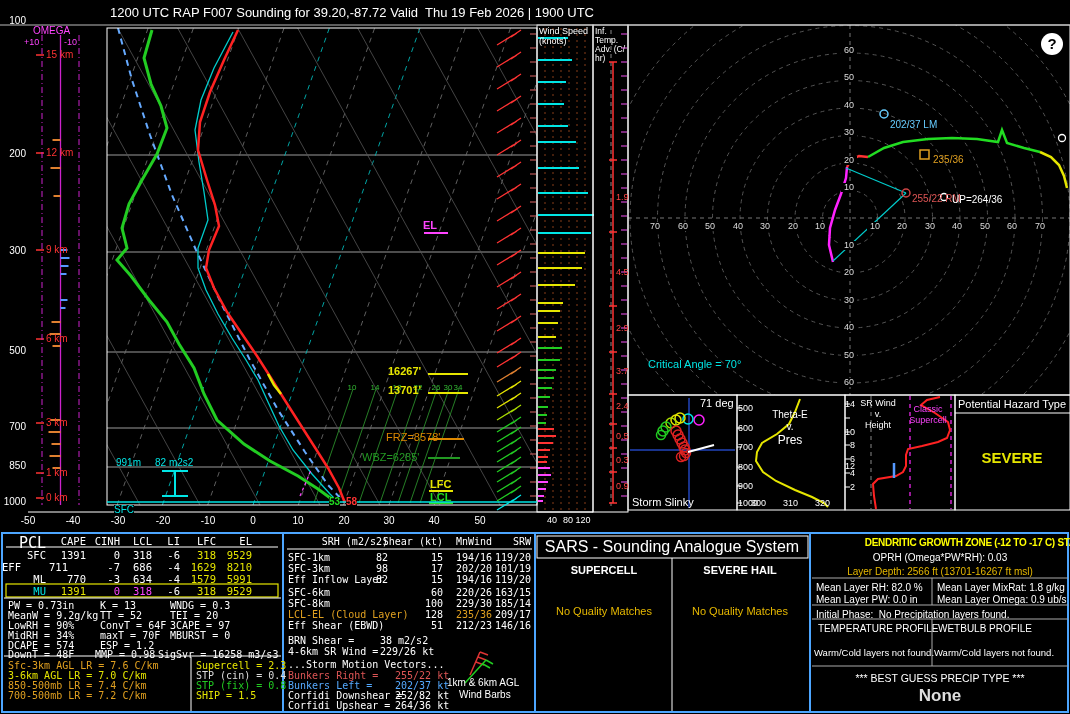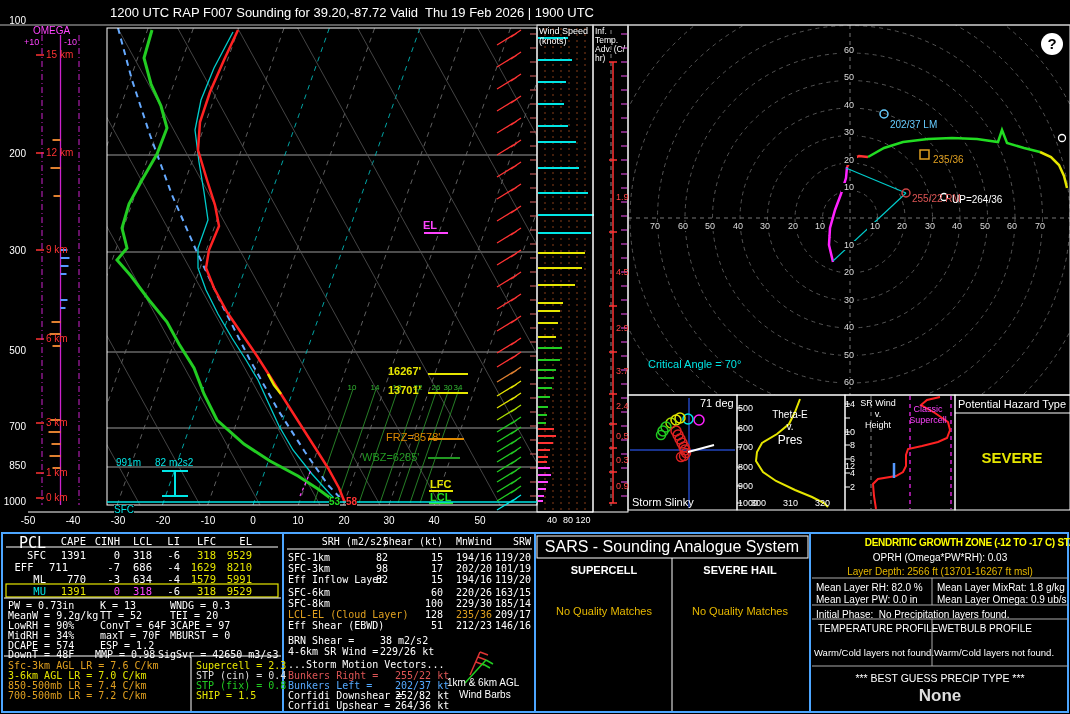--- a/index.html
+++ b/index.html
@@ -491,21 +491,21 @@
       <div class="t mono" style="left: 136px; top: 536px; font-size: 10.5px; color: rgb(255, 255, 255); width: 44px; text-align: right;">LI</div>
       <div class="t mono" style="left: 172px; top: 536px; font-size: 10.5px; color: rgb(255, 255, 255); width: 44px; text-align: right;">LFC</div>
       <div class="t mono" style="left: 208px; top: 536px; font-size: 10.5px; color: rgb(255, 255, 255); width: 44px; text-align: right;">EL</div>
       <div class="t mono" style="left: 2px; top: 550px; font-size: 10.5px; color: rgb(255, 255, 255); width: 44px; text-align: right;">SFC</div>
       <div class="t mono" style="left: 42px; top: 550px; font-size: 10.5px; color: rgb(255, 255, 255); width: 44px; text-align: right;">1391</div>
       <div class="t mono" style="left: 76px; top: 550px; font-size: 10.5px; color: rgb(255, 255, 255); width: 44px; text-align: right;">0</div>
       <div class="t mono" style="left: 108px; top: 550px; font-size: 10.5px; color: rgb(255, 255, 255); width: 44px; text-align: right;">318</div>
       <div class="t mono" style="left: 136px; top: 550px; font-size: 10.5px; color: rgb(255, 255, 255); width: 44px; text-align: right;">-6</div>
       <div class="t mono" style="left: 172px; top: 550px; font-size: 10.5px; color: rgb(230, 230, 0); width: 44px; text-align: right;">318</div>
       <div class="t mono" style="left: 208px; top: 550px; font-size: 10.5px; color: rgb(230, 230, 0); width: 44px; text-align: right;">9529</div>
-      <div class="t mono" style="left: 2px; top: 562px; font-size: 10.5px; color: rgb(255, 255, 255); width: 44px; text-align: center;">EFF</div>
+      <div class="t mono" style="left: 2px; top: 562px; font-size: 10.5px; color: rgb(255, 255, 255); width: 44px; text-align: left;">EFF</div>
       <div class="t mono" style="left: 24px; top: 562px; font-size: 10.5px; color: rgb(255, 255, 255); width: 44px; text-align: right;">711</div>
       <div class="t mono" style="left: 76px; top: 562px; font-size: 10.5px; color: rgb(255, 255, 255); width: 44px; text-align: right;">-7</div>
       <div class="t mono" style="left: 108px; top: 562px; font-size: 10.5px; color: rgb(255, 255, 255); width: 44px; text-align: right;">686</div>
       <div class="t mono" style="left: 136px; top: 562px; font-size: 10.5px; color: rgb(255, 255, 255); width: 44px; text-align: right;">-4</div>
       <div class="t mono" style="left: 172px; top: 562px; font-size: 10.5px; color: rgb(230, 230, 0); width: 44px; text-align: right;">1629</div>
       <div class="t mono" style="left: 208px; top: 562px; font-size: 10.5px; color: rgb(230, 230, 0); width: 44px; text-align: right;">8210</div>
       <div class="t mono" style="left: 2px; top: 574px; font-size: 10.5px; color: rgb(255, 255, 255); width: 44px; text-align: right;">ML</div>
       <div class="t mono" style="left: 42px; top: 574px; font-size: 10.5px; color: rgb(255, 255, 255); width: 44px; text-align: right;">770</div>
       <div class="t mono" style="left: 76px; top: 574px; font-size: 10.5px; color: rgb(255, 255, 255); width: 44px; text-align: right;">-3</div>
       <div class="t mono" style="left: 108px; top: 574px; font-size: 10.5px; color: rgb(255, 255, 255); width: 44px; text-align: right;">634</div>
@@ -528,21 +528,21 @@
       <div class="t mono" style="left: 8px; top: 621px; font-size: 10px; color: rgb(255, 255, 255);">LowRH = 90%</div>
       <div class="t mono" style="left: 100px; top: 621px; font-size: 10px; color: rgb(255, 255, 255);">ConvT = 64F</div>
       <div class="t mono" style="left: 170px; top: 621px; font-size: 10px; color: rgb(255, 255, 255);">3CAPE = 97</div>
       <div class="t mono" style="left: 8px; top: 631px; font-size: 10px; color: rgb(255, 255, 255);">MidRH = 34%</div>
       <div class="t mono" style="left: 100px; top: 631px; font-size: 10px; color: rgb(255, 255, 255);">maxT = 70F</div>
       <div class="t mono" style="left: 170px; top: 631px; font-size: 10px; color: rgb(255, 255, 255);">MBURST = 0</div>
       <div class="t mono" style="left: 8px; top: 641px; font-size: 10px; color: rgb(255, 255, 255);">DCAPE = 574</div>
       <div class="t mono" style="left: 100px; top: 641px; font-size: 10px; color: rgb(255, 255, 255);">ESP = 1.2</div>
       <div class="t mono" style="left: 8px; top: 650px; font-size: 10px; color: rgb(255, 255, 255);">DownT = 48F</div>
       <div class="t mono" style="left: 95px; top: 650px; font-size: 10px; color: rgb(255, 255, 255);">MMP = 0.98</div>
-      <div class="t mono" style="left: 158px; top: 650px; font-size: 10px; color: rgb(255, 255, 255);">SigSvr = 42650 m3/s3</div>
+      <div class="t mono" style="left: 158px; top: 650px; font-size: 10px; color: rgb(255, 255, 255);">SigSvr = 16258 m3/s3</div>
       <div class="t mono" style="left: 8px; top: 661px; font-size: 10px; color: rgb(224, 160, 32);">Sfc-3km AGL LR = 7.6 C/km</div>
       <div class="t mono" style="left: 8px; top: 671px; font-size: 10px; color: rgb(230, 230, 0);">3-6km AGL LR = 7.0 C/km</div>
       <div class="t mono" style="left: 8px; top: 681px; font-size: 10px; color: rgb(224, 160, 32);">850-500mb LR = 7.4 C/km</div>
       <div class="t mono" style="left: 8px; top: 691px; font-size: 10px; color: rgb(224, 160, 32);">700-500mb LR = 7.2 C/km</div>
       <div class="t mono" style="left: 196px; top: 661px; font-size: 10px; color: rgb(230, 230, 0);">Supercell = 2.3</div>
       <div class="t mono" style="left: 196px; top: 671px; font-size: 10px; color: rgb(221, 221, 221);">STP (cin) = 0.4</div>
       <div class="t mono" style="left: 196px; top: 681px; font-size: 10px; color: rgb(34, 204, 34);">STP (fix) = 0.8</div>
       <div class="t mono" style="left: 196px; top: 691px; font-size: 10px; color: rgb(230, 230, 0);">SHIP = 1.5</div>
       <div class="t mono" style="left: 308px; top: 537px; font-size: 10px; color: rgb(255, 255, 255); width: 80px; text-align: right;">SRH (m2/s2)</div>
       <div class="t mono" style="left: 363px; top: 537px; font-size: 10px; color: rgb(255, 255, 255); width: 80px; text-align: right;">Shear (kt)</div>

